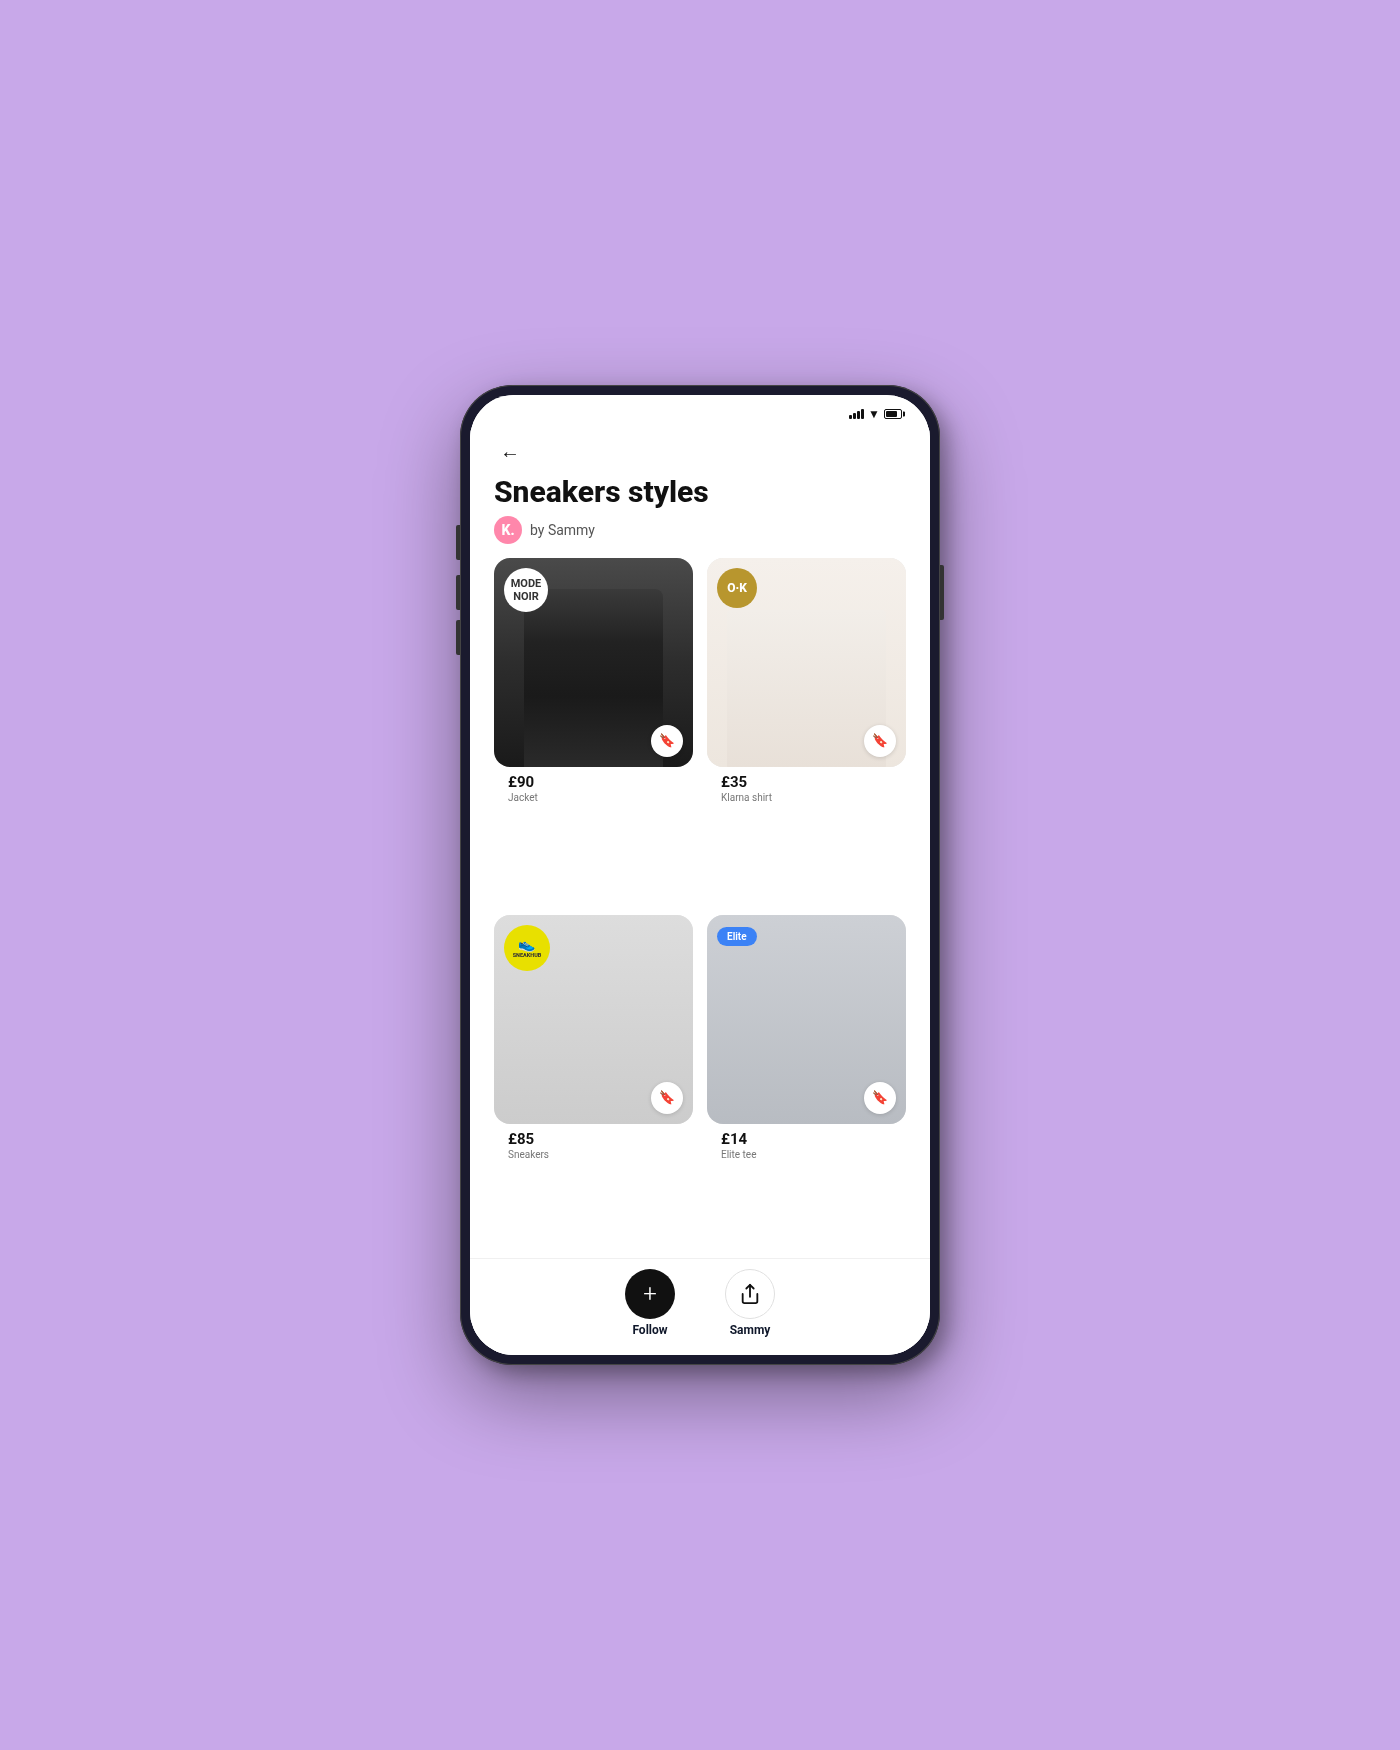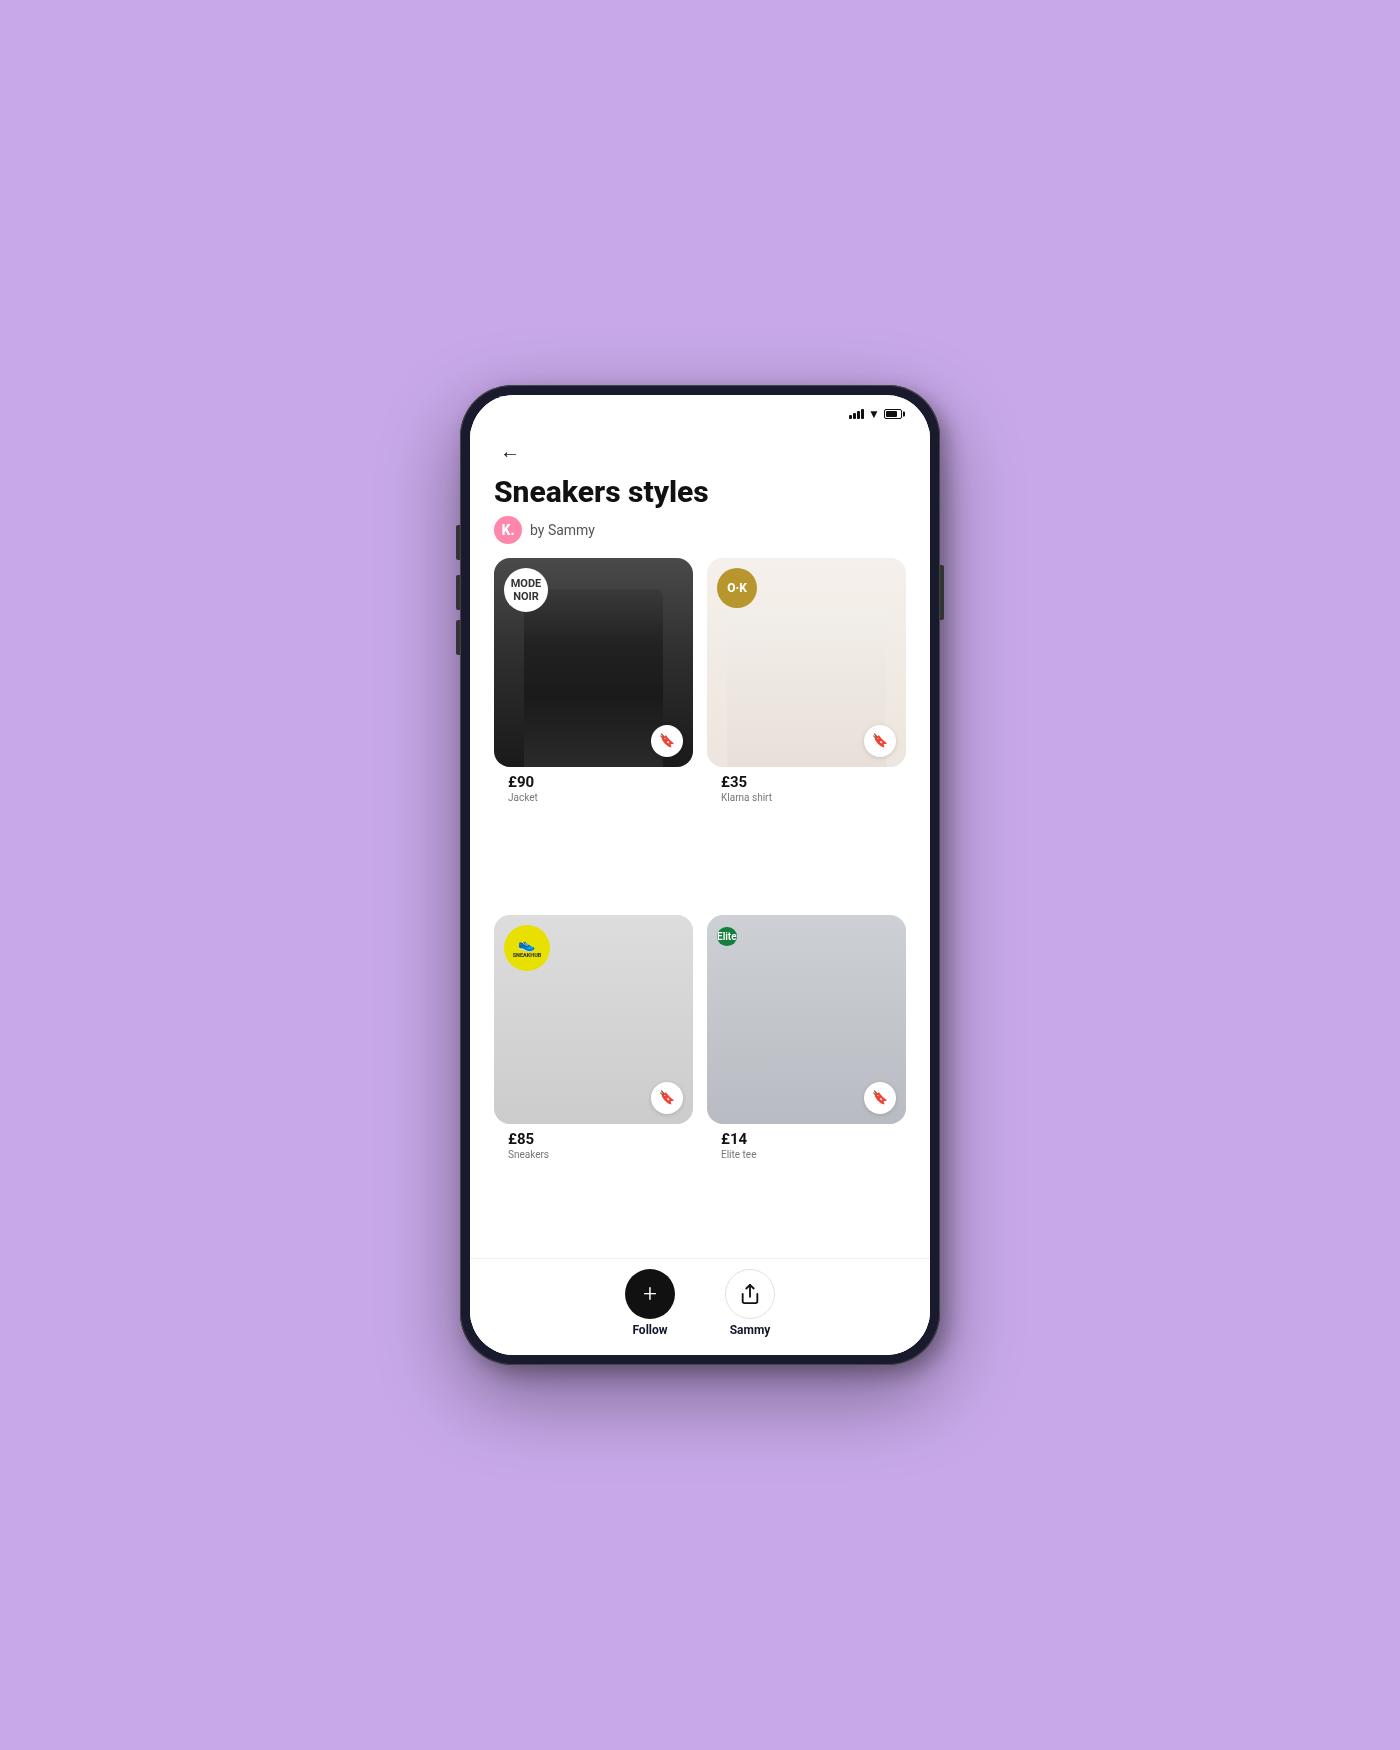--- a/index.html
+++ b/index.html
@@ -517,21 +517,21 @@
           <div class="product-info">
             <div class="product-price">£85</div>
             <div class="product-name">Sneakers</div>
           </div>
         </div>
 
         <div class="product-card">
           <div class="product-image-container">
             <div class="tshirt-figure"></div>
 
-            <div class="shop-badge badge-elite" style="background:#15803d; color:white; border-radius:20px; padding:4px 0; width:auto; height:auto; top:12px; left:10px; position:absolute; font-size:10px; font-weight:600;">
+            <div class="shop-badge badge-elite" style="background:#3b82f6; color:white; border-radius:20px; padding:4px 10px; width:auto; height:auto; top:12px; left:10px; position:absolute; font-size:10px; font-weight:600;">
               <span>Elite</span>
             </div>
             <div class="bookmark-btn">
               <span class="bookmark-icon">🔖</span>
             </div>
           </div>
           <div class="product-info">
             <div class="product-price">£14</div>
             <div class="product-name">Elite tee</div>
           </div>

